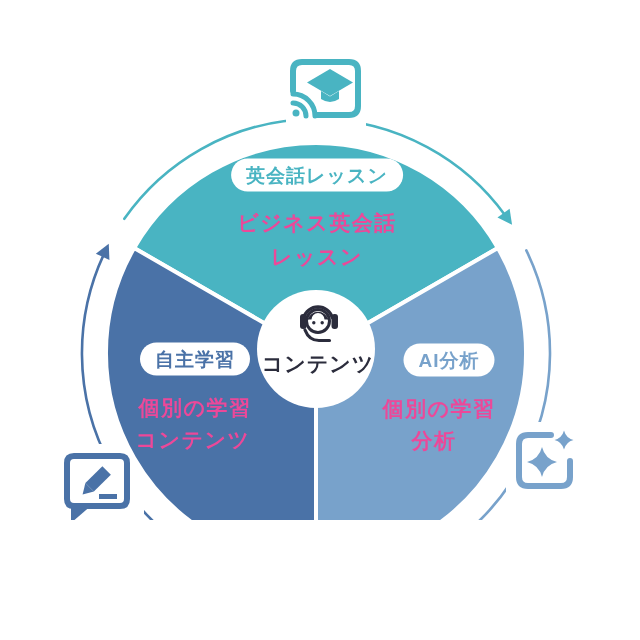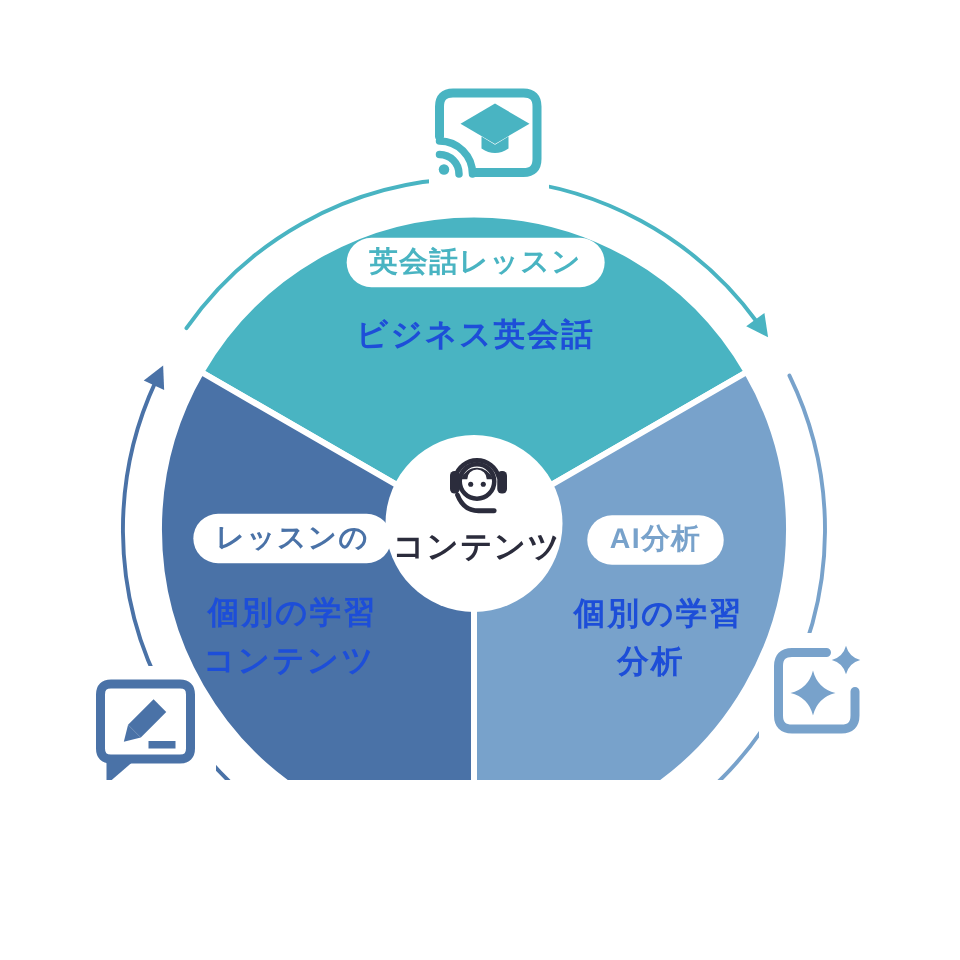--- a/index.html
+++ b/index.html
@@ -24,21 +24,21 @@
   
   .abs{position:absolute;transform:translate(-50%,-50%);white-space:nowrap;z-index:3;}
   .badge{
     background:#fff;border-radius:999px;
     padding:7px 15px;font-size:19px;font-weight:700;letter-spacing:1px;
     line-height:1;
   }
   .badge.t{color:var(--teal);}
   .badge.d{color:var(--blue-dark);}
   .badge.l{color:var(--blue-light);}
-  .segline{color:#1d4ed8;font-size:21px;font-weight:700;letter-spacing:1.5px;}
+  .segline{color:#ec4899;font-size:21px;font-weight:700;letter-spacing:1.5px;}
   .centerLabel{color:var(--navy);font-size:21px;font-weight:700;letter-spacing:1px;}
 </style>
 </head>
 <body>
 
 <div class="stage">
 
   <svg class="diagram" width="640" height="640" viewBox="0 0 640 640">
 
     <g>
@@ -94,23 +94,24 @@
       <circle class="fNavy" cx="313.8" cy="322.8" r="1.7"></circle>
       <circle class="fNavy" cx="322.2" cy="322.8" r="1.7"></circle>
       <rect class="fNavy" x="300" y="314" width="6.5" height="15" rx="3"></rect>
       <rect class="fNavy" x="331.5" y="314" width="6.5" height="15" rx="3"></rect>
       <path class="sNavy" fill="none" stroke-width="3.2" stroke-linecap="round" d="M 305 330 Q 309 340.5 319 340.5 L 329.5 340.5"></path>
     </g>
   </svg>
 
   <div class="abs badge t" style="left:317px;top:175px">英会話レッスン</div>
   <div class="abs segline" style="left:317px;top:223px">ビジネス英会話</div>
+  <div class="abs segline" style="left:317px;top:257px">レッスン</div>
 
-  <div class="abs badge d" style="left:195px;top:359px">レッスンの</div>
+  <div class="abs badge d" style="left:195px;top:359px">自主学習</div>
   <div class="abs segline" style="left:195px;top:408px">個別の学習</div>
   <div class="abs segline" style="left:193px;top:440px">コンテンツ</div>
 
-  <div class="abs badge l" style="left:437px;top:360px">AI分析</div>
+  <div class="abs badge l" style="left:449px;top:360px">AI分析</div>
   <div class="abs segline" style="left:439px;top:409px">個別の学習</div>
   <div class="abs segline" style="left:434px;top:441px">分析</div>
 
   <div class="abs centerLabel" style="left:318px;top:364px">コンテンツ</div>
 </div>
 
 </body></html>

